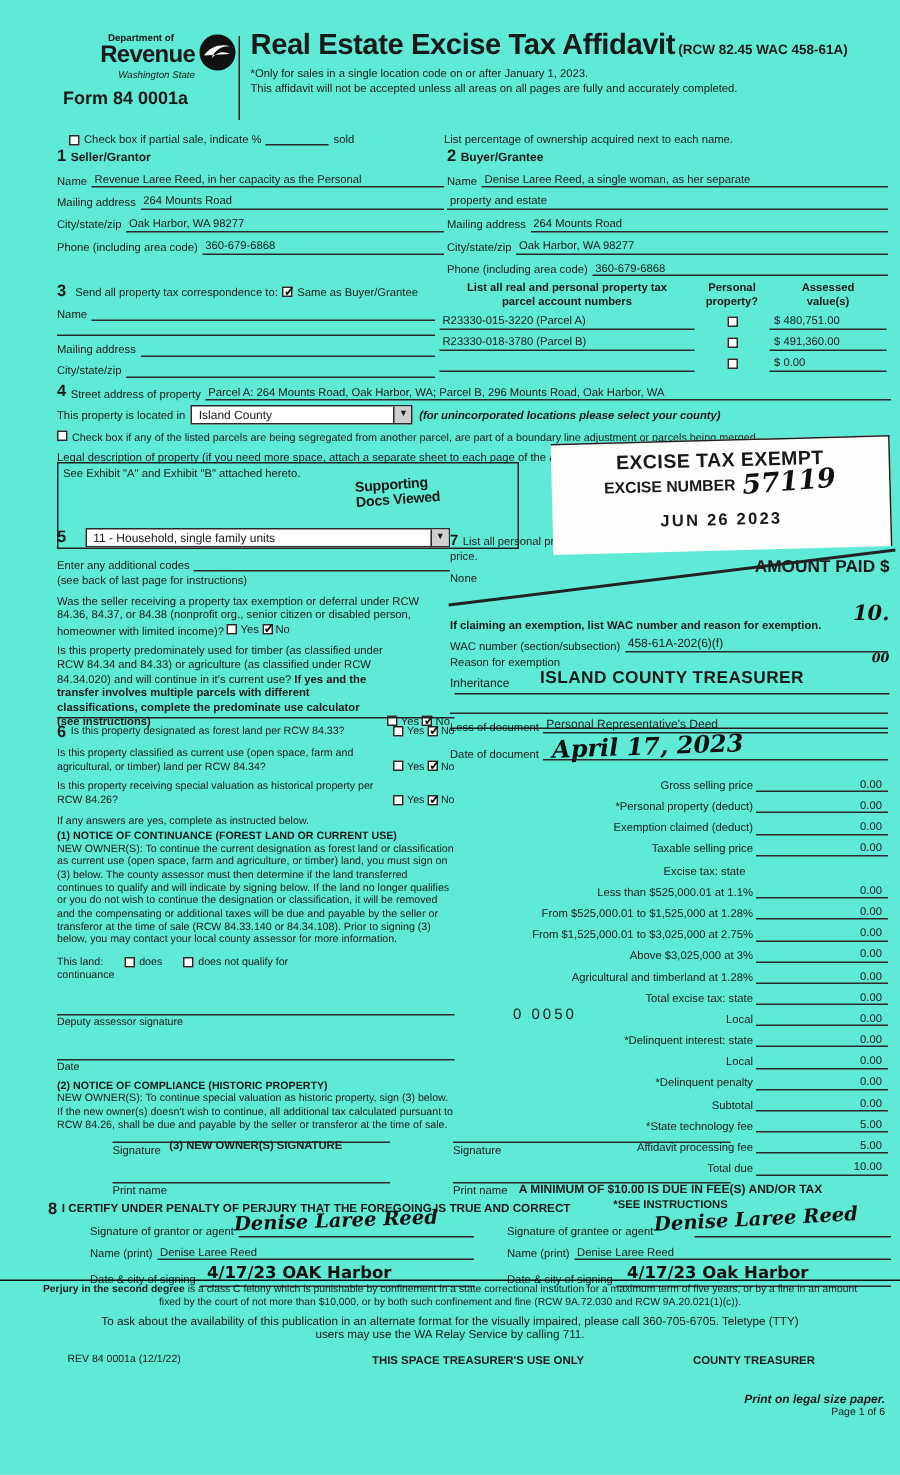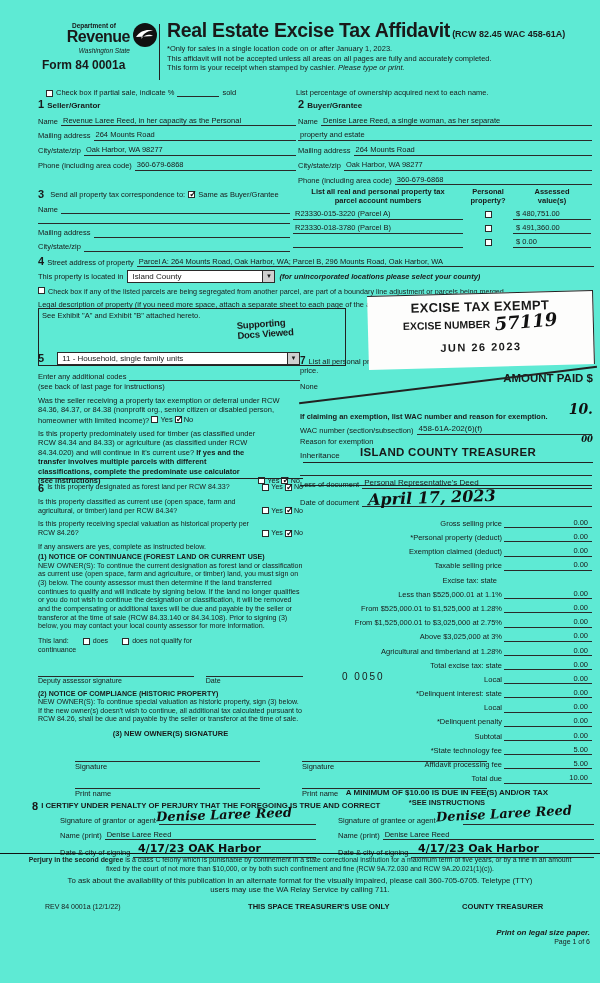--- a/index.html
+++ b/index.html
@@ -56,23 +56,20 @@
     <div class="b" style="font-size:12px;margin-top:3px;">Form 84 0001a</div>
   </div>
   <div class="abs" style="left:159px;top:24px;width:1px;height:56px;background:#222;"></div>
   <div class="abs" style="left:167px;top:18px;width:428px;">
     <div>
       <span class="b" style="font-size:19.5px;letter-spacing:-0.3px;">Real Estate Excise Tax Affidavit</span>
       <span class="b" style="font-size:9px;">(RCW 82.45 WAC 458-61A)</span>
     </div>
     <div style="margin-top:2px;">*Only for sales in a single location code on or after January 1, 2023.</div>
     <div>This affidavit will not be accepted unless all areas on all pages are fully and accurately completed.</div>
-    <div>
-      <span>This form is your receipt when stamped by cashier. </span><span class="i">Please type or print.</span>
-    </div>
   </div>
 
   <div class="abs" style="left:46px;top:88px;display:flex;align-items:flex-end;gap:3px;">
     <span class="cb"></span>
     <span>Check box if partial sale, indicate %</span>
     <span class="uline" style="width:42px;"></span>
     <span>sold</span>
   </div>
   <div class="abs" style="left:296px;top:88px;">List percentage of ownership acquired next to each name.</div>
 
@@ -404,21 +401,21 @@
       <span style="display:inline-flex;gap:3px;align-items:center;">
           <span class="cb"></span>
           <span>does</span>
         </span>
       <span style="display:inline-flex;gap:3px;align-items:center;">
           <span class="cb"></span>
           <span>does not qualify for</span>
         </span>
     </div>
     <div>continuance</div>
-    <div style="display:flex;gap:12px;margin-top:13px;">
+    <div style="display:flex;gap:12px;margin-top:13px;flex-direction:column;">
       <div style="flex:1.6;">
           <div class="uline">&nbsp;</div>
           <div>Deputy assessor signature</div>
         </div>
       <div style="flex:1;">
           <div class="uline">&nbsp;</div>
           <div>Date</div>
         </div>
     </div>
     <div class="b" style="margin-top:4px;">(2) NOTICE OF COMPLIANCE (HISTORIC PROPERTY)</div>

